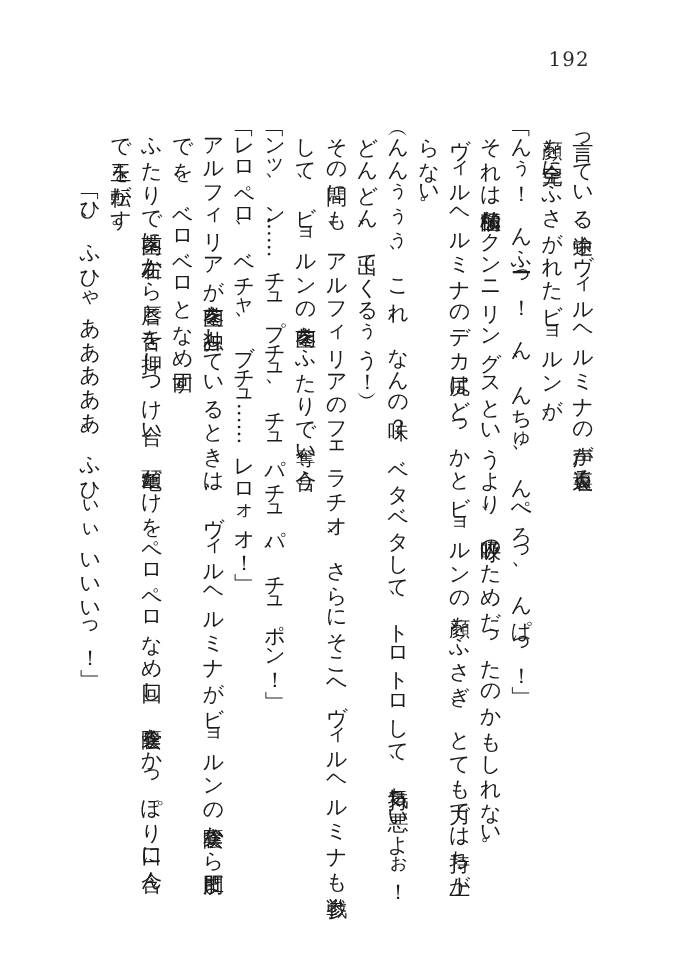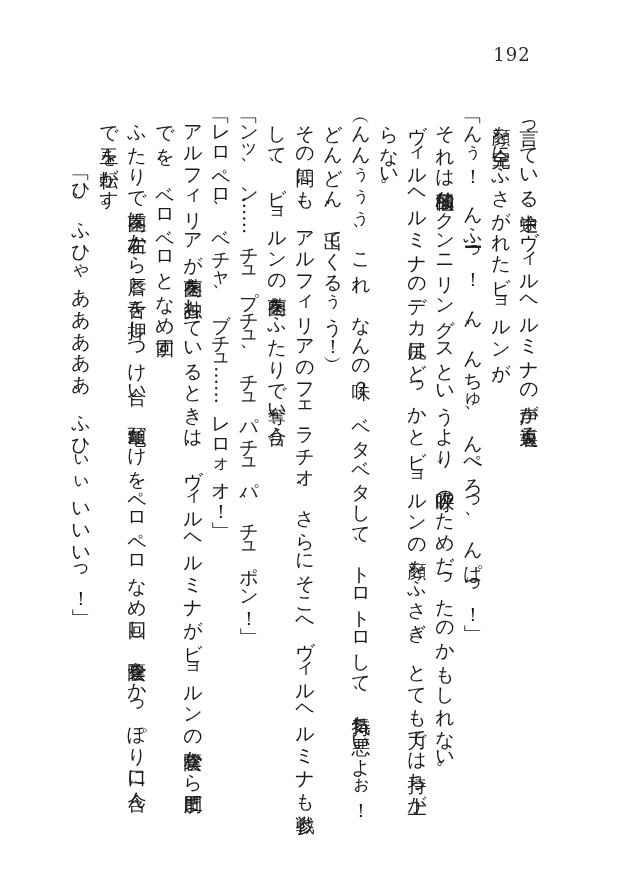--- a/index.html
+++ b/index.html
@@ -16,21 +16,21 @@
     height: 886px;
     background: #ffffff;
     font-family: "DejaVu Serif", "Liberation Serif", serif;
     color: #1b1b1b;
   }
   .page-number {
     position: absolute;
     top: 44px;
     left: 488px;
     width: 48px;
-    text-align: center;
+    text-align: right;
     font-size: 18px;
     letter-spacing: 1px;
     color: #2a2a2a;
     font-family: "DejaVu Serif", "Liberation Serif", serif;
   }
   .text-block {
     position: absolute;
     top: 112px;
     right: 77px;
     height: 710px;

